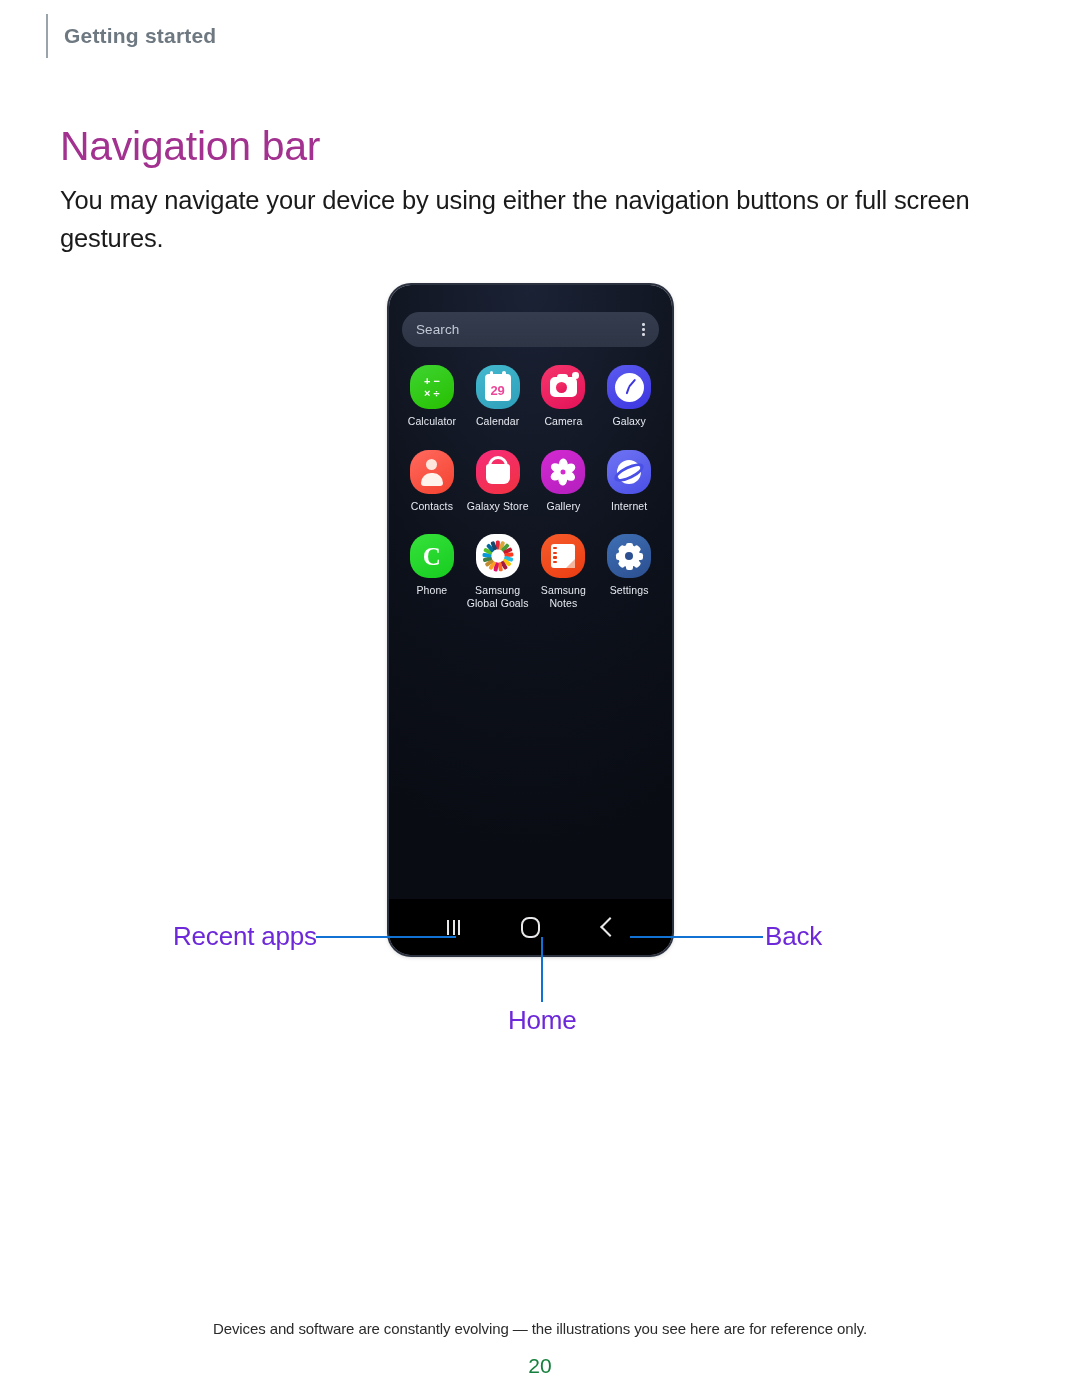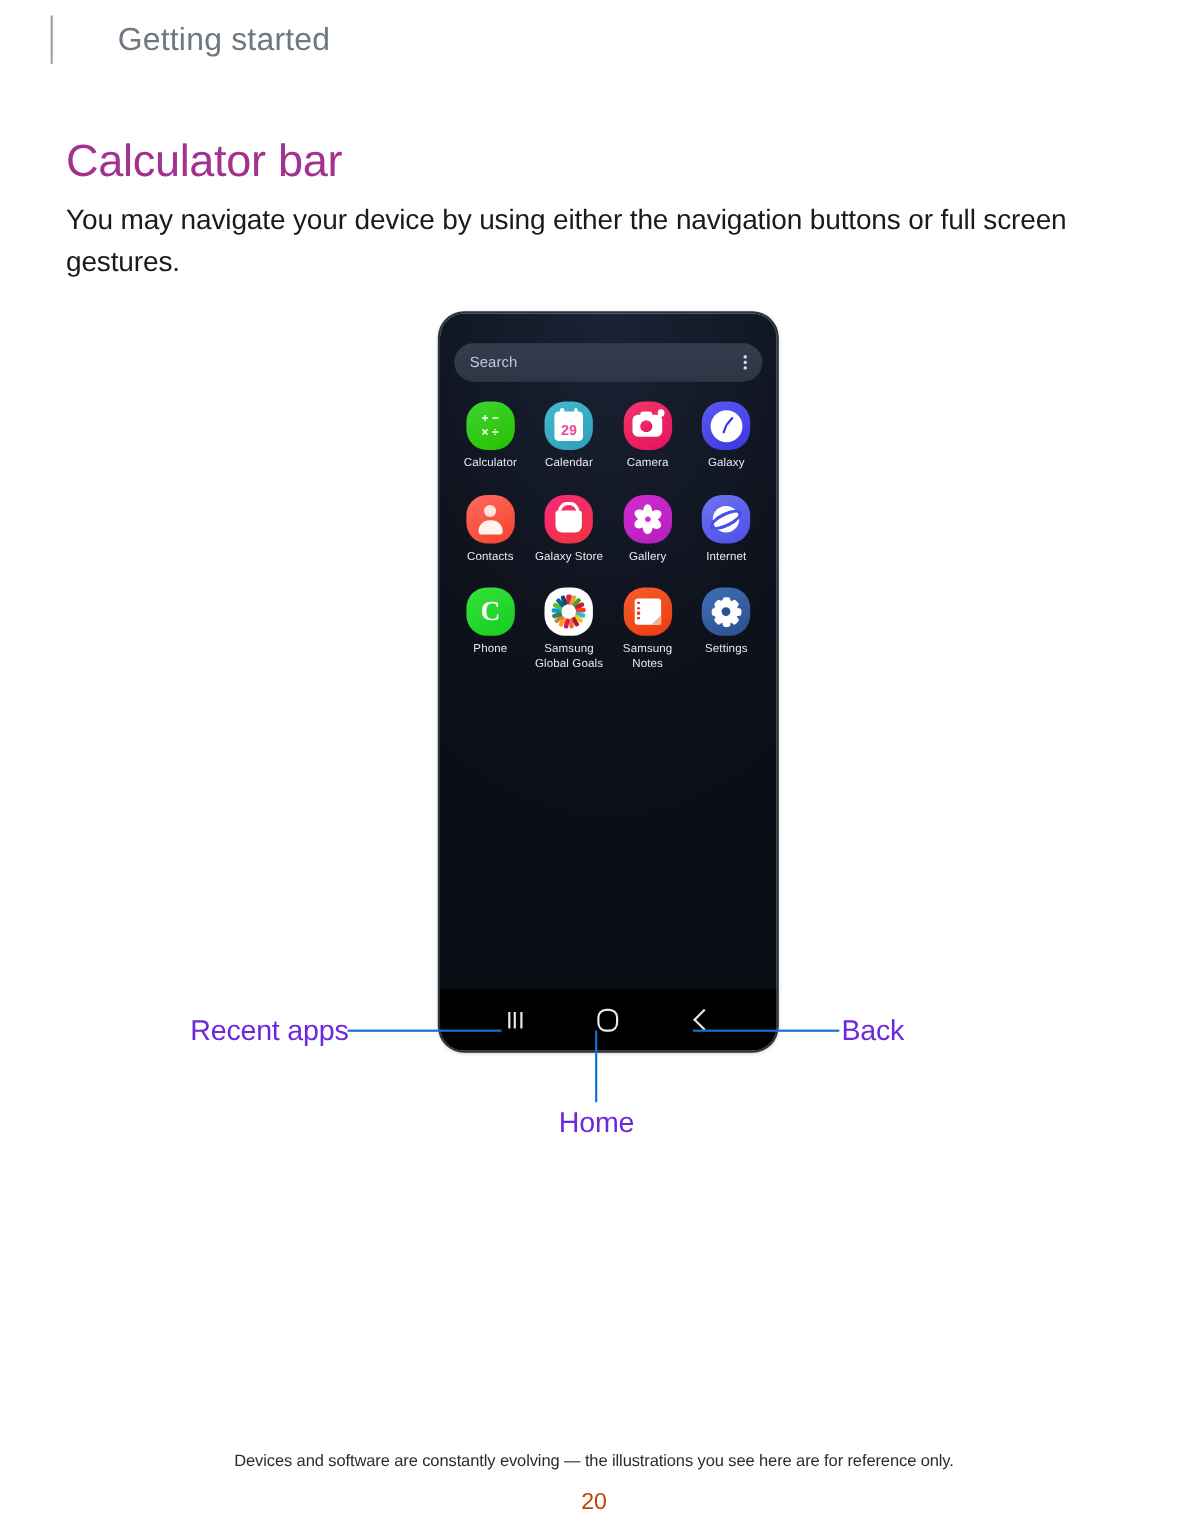--- a/index.html
+++ b/index.html
@@ -23,27 +23,26 @@
     display: flex;
     align-items: stretch;
     height: 44px;
   }
   .header-rule {
     width: 2px;
     background: #9aa4ab;
     margin-right: 16px;
   }
   .header-text {
-    font-size: 29px;
-    font-weight: 400;
+    font-size: 21px;
+    font-weight: 700;
     color: #6e7880;
     letter-spacing: 0.2px;
     line-height: 44px;
     white-space: nowrap;
-    margin-left: 43px;
   }
 
   
   .page-title {
     position: absolute;
     left: 60px;
     top: 96px;
     font-size: 41px;
     font-weight: 400;
     color: #a2318f;
@@ -60,23 +59,23 @@
     font-size: 25.5px;
     font-weight: 400;
     color: #1a1a1a;
     line-height: 38px;
     letter-spacing: -0.15px;
   }
 
   
   .phone-wrap {
     position: absolute;
-    left: 400px;
+    left: 389px;
     top: 285px;
-    width: 306px;
+    width: 283px;
     height: 670px;
   }
   .phone-body {
     position: absolute;
     inset: 0;
     border-radius: 22px;
     background:
       radial-gradient(120% 85% at 50% 0%, #1b2235 0%, #141a28 28%, #0d111b 58%, #090c13 100%);
     box-shadow:
       0 0 0 2px #2c3240,
@@ -309,32 +308,32 @@
     font-size: 15px;
     color: #2b2b2b;
     letter-spacing: -0.1px;
   }
   .page-number {
     position: absolute;
     left: 0; right: 0;
     top: 1354px;
     text-align: center;
     font-size: 21px;
-    color: #c2410c;
+    color: #15803d;
   }
 </style>
 </head>
 <body>
 
 <div class="running-header">
   <div class="header-rule"></div>
   <div class="header-text">Getting started</div>
 </div>
 
-<h1 class="page-title">Calculator bar</h1>
+<h1 class="page-title">Navigation bar</h1>
 
 <p class="body-copy">You may navigate your device by using either the navigation buttons or full screen gestures.</p>
 
 <div class="phone-wrap">
   <div class="phone-body">
     <div class="phone-screen">
 
       <div class="search-bar">
         <span class="search-label">Search</span>
         <span class="kebab">

